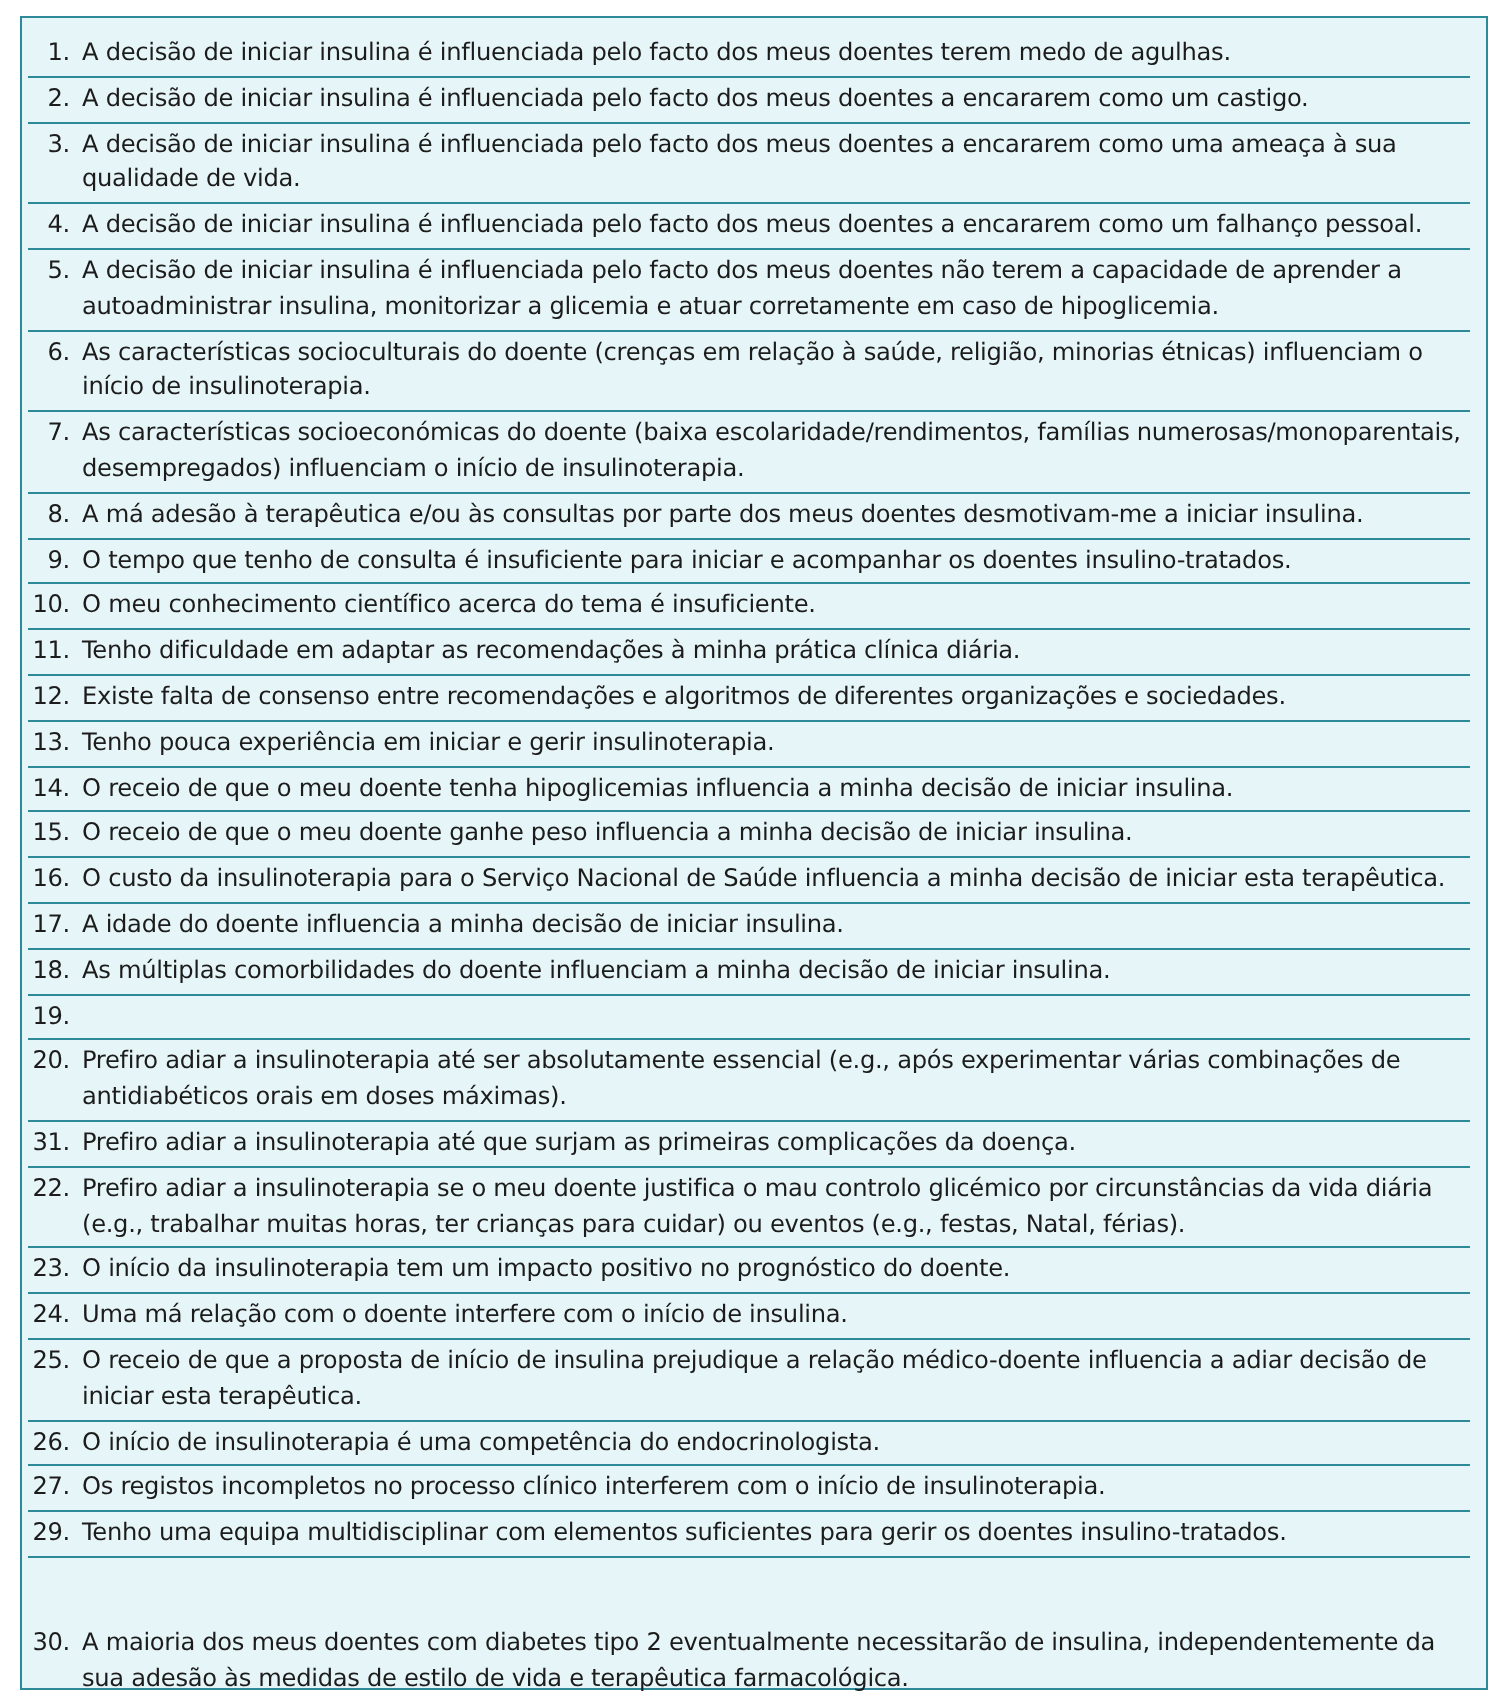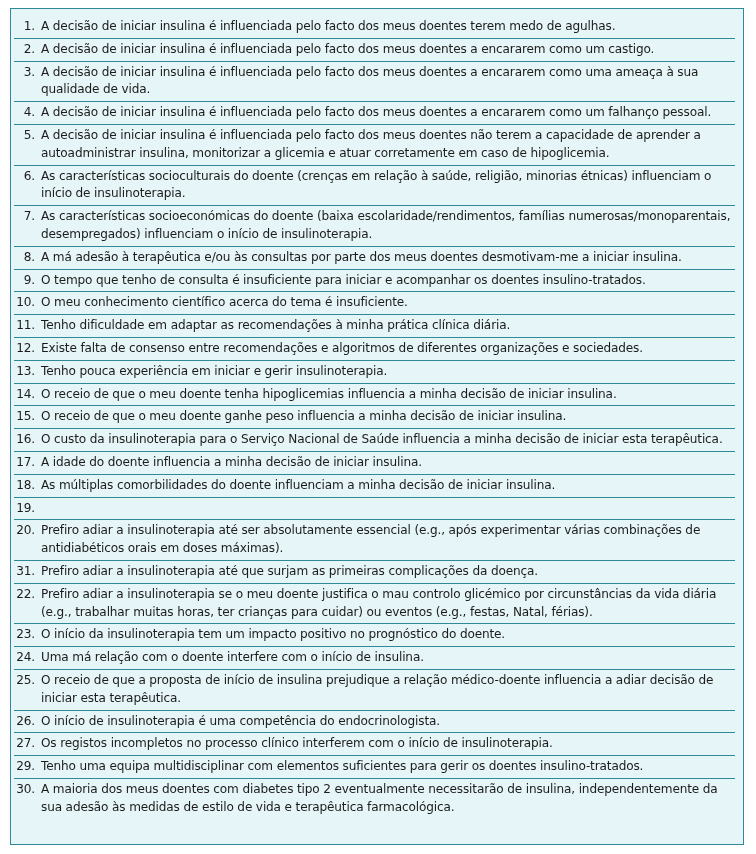--- a/index.html
+++ b/index.html
@@ -9,21 +9,21 @@
     position: absolute; left: 10px; top: 8px; width: 734px; height: 837px;
     border: 1.5px solid #2e8a99; background: #e6f5f7; box-sizing: border-box;
     padding: 7px 8px 0 3px;
   }
   .list { margin: 0; padding: 0; list-style: none; }
   .item {
     display: flex; border-bottom: 1.3px solid #2e8a99;
     font-size: 12.1px; line-height: 17.8px; color: #1c1c1c;
     padding: 2px 0 2px 0; letter-spacing: -0.15px;
   }
-  .item:last-child { border-bottom: none; }
+  .item:last-child { border-bottom: none; margin-top: 32px; }
   .num { flex: 0 0 27px; text-align: right; padding-right: 6px; box-sizing: border-box; }
   .txt { flex: 1 1 auto; padding-right: 4px; }
 </style>
 </head>
 <body>
 
 <div class="box">
   <ol class="list" id="item-list">
       <li class="item">
         <span class="num">1.</span>

